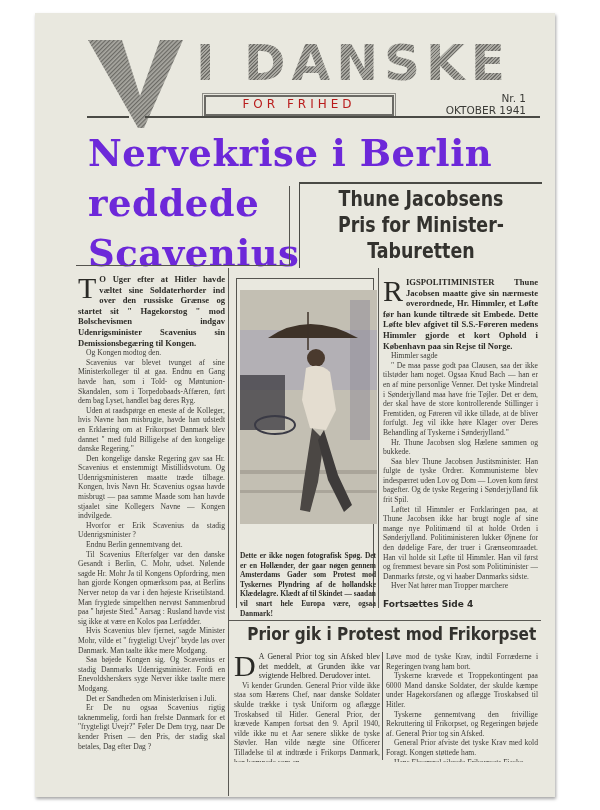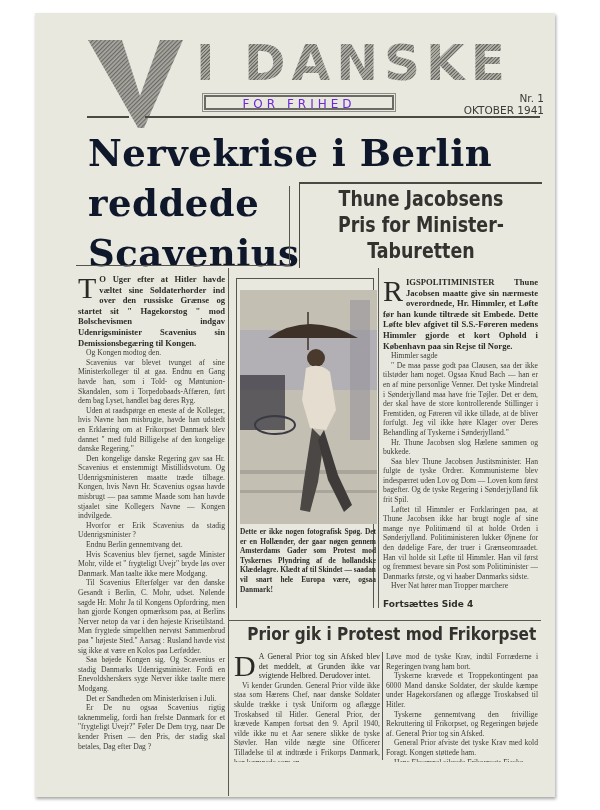--- a/index.html
+++ b/index.html
@@ -19,38 +19,38 @@
   .mast-title {
     position: absolute; left: 196px; top: 38px;
     font-family: "DejaVu Sans", sans-serif; font-weight: bold;
     font-size: 50px; letter-spacing: 6px; line-height: 50px;
     color: #8c8b86;
     background: repeating-linear-gradient(135deg, #6f6e69 0 1px, #a9a8a1 1px 2.5px);
     -webkit-background-clip: text; background-clip: text;
     -webkit-text-fill-color: transparent;
   }
   .mast-sub {
-    position: absolute; left: 204px; top: 95px; width: 190px; height: 15px;
+    position: absolute; left: 204px; top: 95px; width: 190px; height: 21px;
     border: 2px solid #6b6a65; outline: 1px solid #8e8d87; outline-offset: 1px;
     font-family: "DejaVu Sans", sans-serif; font-size: 12px; letter-spacing: 4px;
-    text-align: center; line-height: 15px; color: #6d28d9;
+    text-align: center; line-height: 15px; color: #b91c1c;
   }
   .mast-issue {
-    position: absolute; left: 444px; top: 92px; width: 100px; text-align: right;
+    position: absolute; left: 426px; top: 92px; width: 100px; text-align: right;
     font-family: "DejaVu Sans", sans-serif; font-size: 10.5px; line-height: 12px;
     color: #3a3a36;
   }
   .mast-rule-left { position: absolute; left: 87px; top: 116px; width: 42px; height: 2px; background: #4a4a45; }
   .mast-rule-right { position: absolute; left: 145px; top: 116px; width: 395px; height: 2px; background: #4a4a45; }
 
   
   .headline {
     position: absolute; left: 88px; top: 128px; width: 320px;
     font-family: "DejaVu Serif", serif; font-weight: bold;
-    font-size: 37px; line-height: 50px; color: #0f172a;
+    font-size: 37px; line-height: 50px; color: #6d28d9;
     letter-spacing: 0.5px;
   }
   .headline-rule-v { position: absolute; left: 289px; top: 186px; width: 1px; height: 80px; background: #55544f; }
   .headline-rule-h { position: absolute; left: 76px; top: 265px; width: 214px; height: 1px; background: #55544f; }
 
   
   .thune-box {
     position: absolute; left: 299px; top: 182px; width: 243px; height: 86px;
     border-top: 2px solid #4a4a45; border-left: 1px solid #4a4a45;
   }
@@ -88,21 +88,21 @@
     border: 1px solid #55544f; border-bottom: none;
   }
   .photo {
     position: absolute; left: 240px; top: 290px; width: 137px; height: 234px;
     overflow: hidden;
     background:
       radial-gradient(ellipse 40px 10px at 50% 18%, #3d3227 60%, transparent 61%),
       linear-gradient(180deg, #c9c4b8 0%, #b5b1a6 30%, #a9a9b8 50%, #bdb7a8 70%, #c9c1b0 100%);
   }
   .caption {
-    position: absolute; left: 240px; top: 527px; width: 136px;
+    position: absolute; left: 240px; top: 551px; width: 136px;
     font-family: "Liberation Serif", serif; font-weight: bold; font-size: 7.4px; line-height: 9.6px;
     text-align: justify; color: #2f2e2a;
   }
 
   
   .prior-rule { position: absolute; left: 229px; top: 620px; width: 312px; height: 1px; background: #5a5954; }
   .prior-head {
     position: absolute; left: 232px; top: 624px; width: 306px; text-align: center;
     font-family: "DejaVu Sans", sans-serif; font-weight: bold; font-size: 17px;
     color: #33322e; transform: scaleX(0.9); transform-origin: center top; white-space: nowrap;
@@ -154,22 +154,22 @@
   <p class="lead">
     <span class="dropcap">T</span>
     <span>O Uger efter at Hitler havde væltet sine Soldaterhorder ind over den russiske Grænse og startet sit " Hagekorstog " mod Bolschevismen indgav Udenrigsminister Scavenius sin Demissionsbegæring til Kongen.</span>
   </p>
   <p>Og Kongen modtog den.</p>
   <p>Scavenius var blevet tvunget af sine Ministerkolleger til at gaa. Endnu en Gang havde han, som i Told- og Møntunion-Skandalen, som i Torpedobaads-Affæren, ført dem bag Lyset, handlet bag deres Ryg.</p>
   <p>Uden at raadspørge en eneste af de Kolleger, hvis Navne han misbrugte, havde han udstedt en Erklæring om at Frikorpset Danmark blev dannet " med fuld Billigelse af den kongelige danske Regering."</p>
   <p>Den kongelige danske Regering gav saa Hr. Scavenius et enstemmigt Mistillidsvotum. Og Udenrigsministeren maatte træde tilbage. Kongen, hvis Navn Hr. Scavenius ogsaa havde misbrugt — paa samme Maade som han havde stjaalet sine Kollegers Navne — Kongen indvilgede.</p>
   <p>Hvorfor er Erik Scavenius da stadig Udenrigsminister ?</p>
   <p>Endnu Berlin gennemtvang det.</p>
+  <p>Til Scavenius Efterfølger var den danske Gesandt i Berlin, C. Mohr, udset. Nølende sagde Hr. Mohr Ja til Kongens Opfordring, men han gjorde Kongen opmærksom paa, at Berlins Nerver netop da var i den højeste Krisetilstand. Man frygtede simpelthen nervøst Sammenbrud paa " højeste Sted." Aarsag : Rusland havde vist sig ikke at være en Kolos paa Lerfødder.</p>
   <p>Hvis Scavenius blev fjernet, sagde Minister Mohr, vilde et " frygteligt Uvejr" bryde løs over Danmark. Man taalte ikke mere Modgang.</p>
-  <p>Til Scavenius Efterfølger var den danske Gesandt i Berlin, C. Mohr, udset. Nølende sagde Hr. Mohr Ja til Kongens Opfordring, men han gjorde Kongen opmærksom paa, at Berlins Nerver netop da var i den højeste Krisetilstand. Man frygtede simpelthen nervøst Sammenbrud paa " højeste Sted." Aarsag : Rusland havde vist sig ikke at være en Kolos paa Lerfødder.</p>
   <p>Saa bøjede Kongen sig. Og Scavenius er stadig Danmarks Udenrigsminister. Fordi en Enevoldsherskers syge Nerver ikke taalte mere Modgang.</p>
   <p>Det er Sandheden om Ministerkrisen i Juli.</p>
   <p>Er De nu ogsaa Scavenius rigtig taknemmelig, fordi han frelste Danmark for et "frygteligt Uvejr?" Føler De Dem tryg, naar De kender Prisen — den Pris, der stadig skal betales, Dag efter Dag ?</p>
 </div>
 
 <div class="photo-frame"></div>
 <div class="photo" title="Man walking naked under umbrella on Amsterdam street">
   <svg width="137" height="234" viewBox="0 0 137 234">
     <rect x="0" y="0" width="137" height="234" fill="#c3bfb3"></rect>
     <rect x="0" y="40" width="137" height="60" fill="#a8a7b5" opacity="0.6"></rect>

